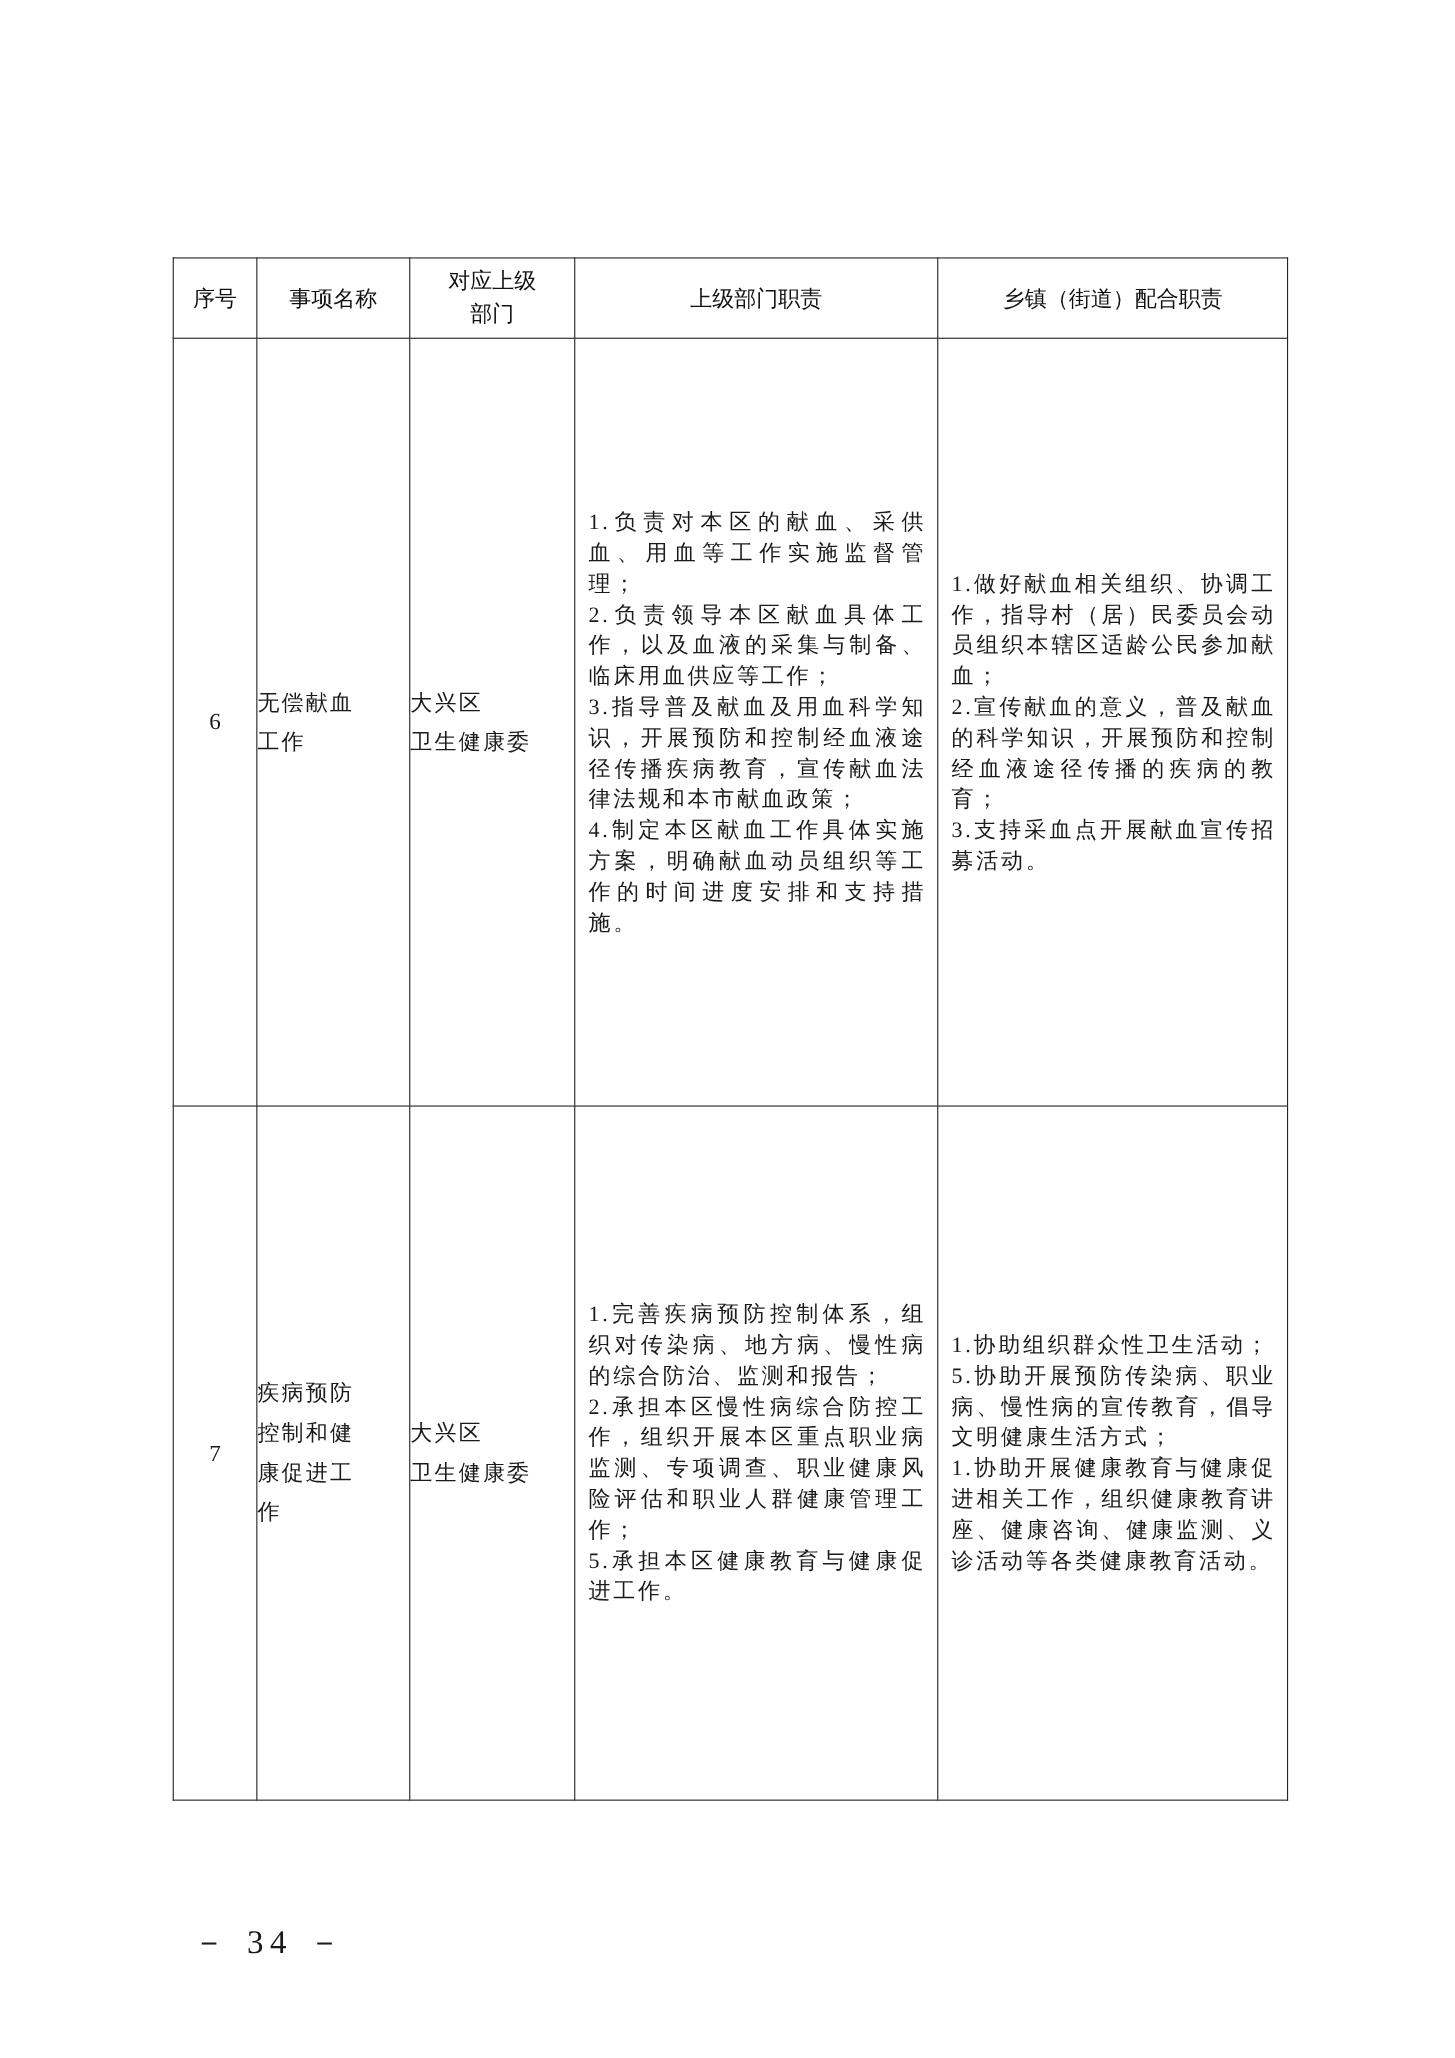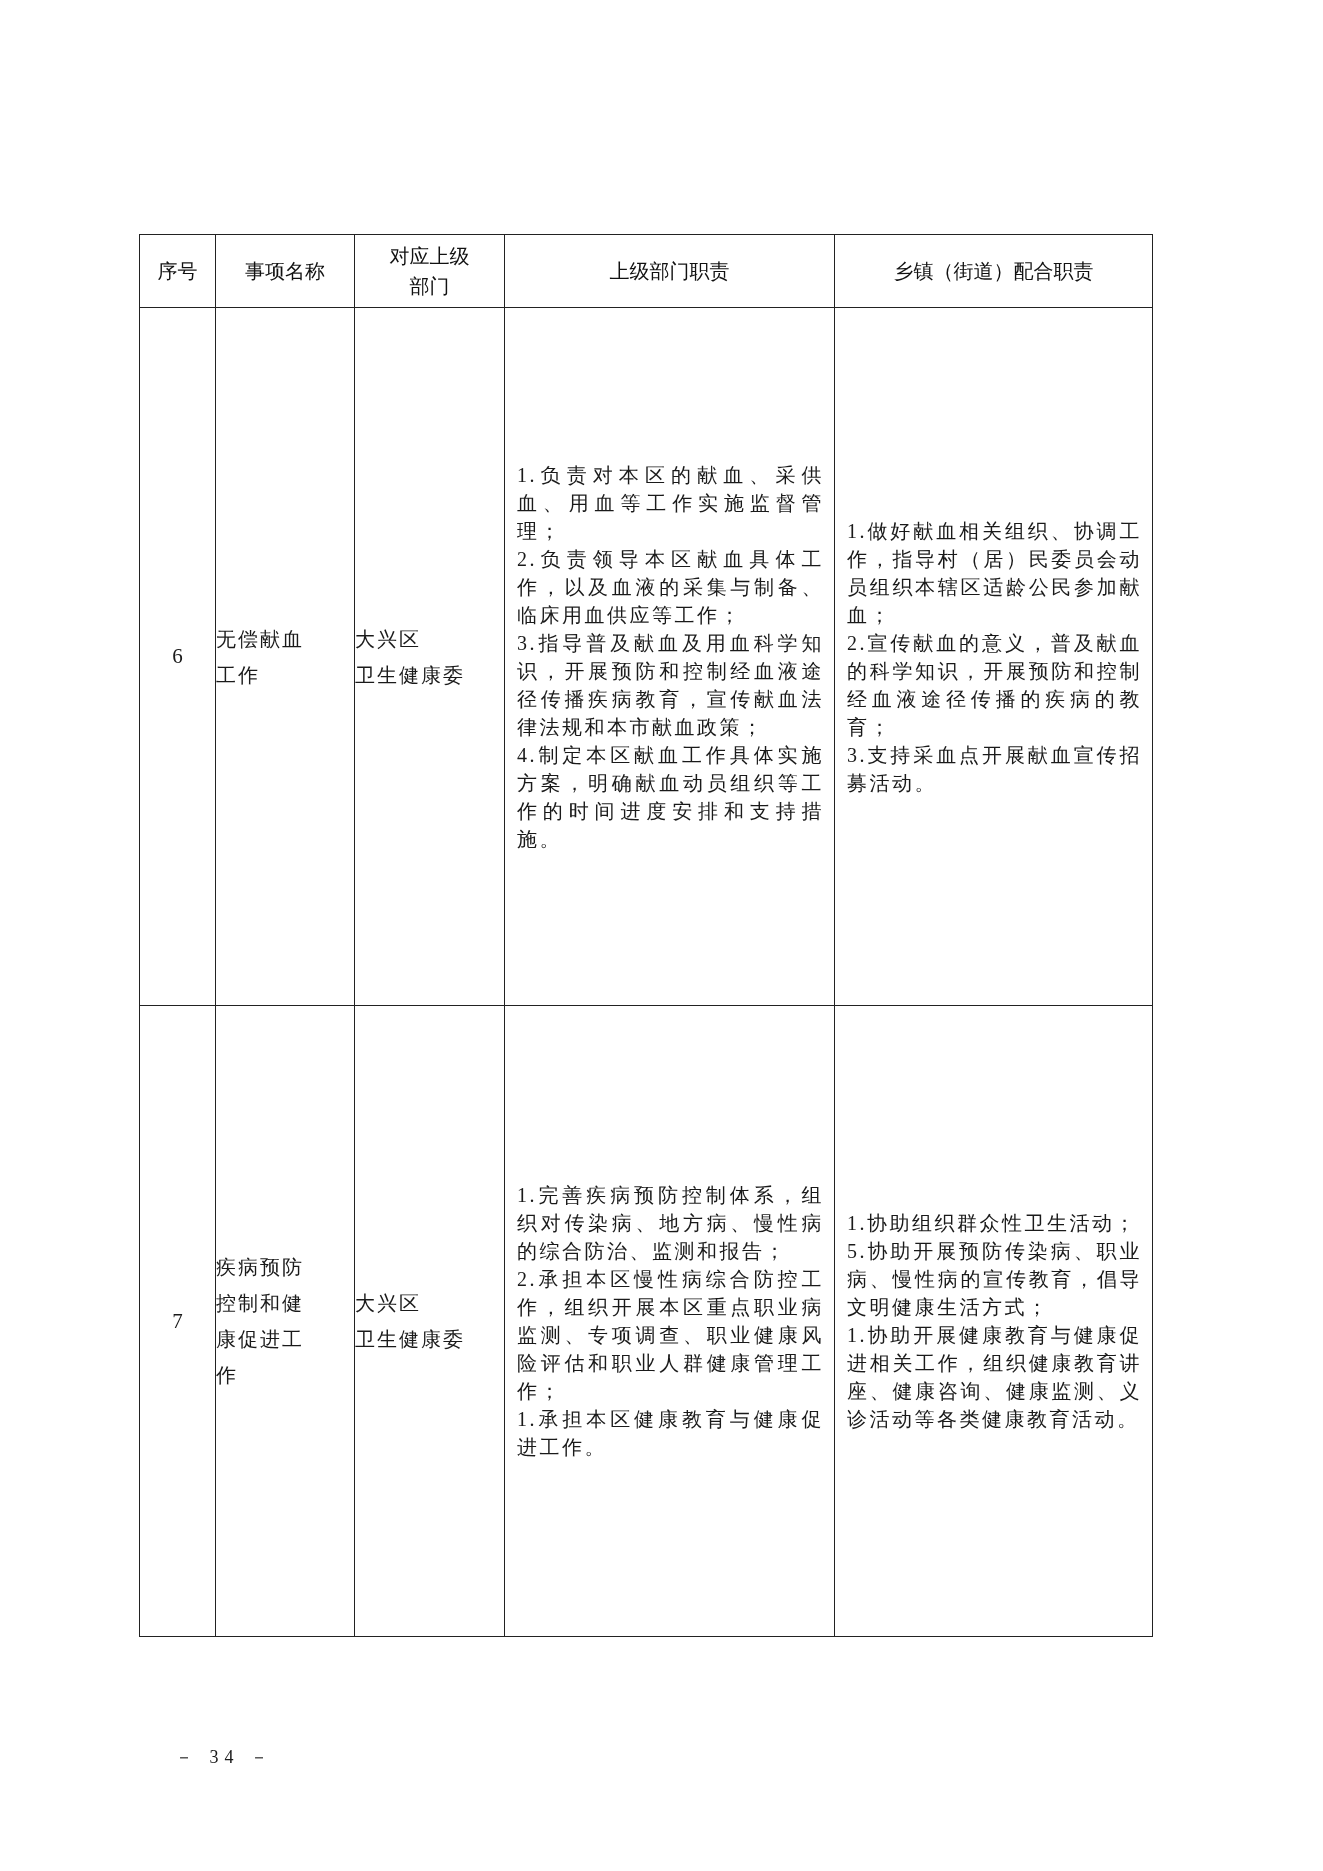--- a/index.html
+++ b/index.html
@@ -1,37 +1,37 @@
 <!DOCTYPE html>
 <html><head>
   <meta charset="utf-8">
   <style>
     html, body { margin: 0; padding: 0; background: #ffffff; }
     body { width: 1323px; height: 1871px; position: relative; overflow: hidden;
            font-family: "DejaVu Serif", "Liberation Serif", serif; color: #1a1a1a; }
     .page-table {
-      position: absolute; left: 139px; top: 234px; width: 1013px;
+      position: absolute; left: 157px; top: 234px; width: 1013px;
       border-collapse: collapse; table-layout: fixed;
     }
     .page-table td, .page-table th {
       border: 1.5px solid #222; padding: 0; vertical-align: middle;
     }
     .page-table th {
       font-family: "DejaVu Sans", "Liberation Sans", sans-serif;
       font-weight: normal; font-size: 20px; text-align: center; height: 72px;
       line-height: 30px; color: #111;
     }
     .row-6 td { height: 697px; }
     .row-7 td { height: 630px; }
     .cell-center { font-size: 20px; line-height: 36px; letter-spacing: 2px; }
     .cell-num { text-align: center; font-size: 21px; font-family: "Liberation Serif", serif; }
     .cell-text { font-size: 20px; line-height: 28px; padding: 0 10px 0 12px !important; letter-spacing: 2.5px; text-align: justify; }
     .para { display: block; font-family: Liberation Serif, serif; }
     .page-number {
-      position: absolute; left: 175px; top: 1745px; font-size: 18px;
+      position: absolute; left: 175px; top: 1745px; font-size: 30px;
       font-family: "Liberation Serif", serif; letter-spacing: 6px;
     }
   </style>
 </head>
 <body>
 
 <table class="page-table">
   <colgroup>
     <col style="width:76px">
     <col style="width:139px">
@@ -82,21 +82,21 @@
         <span class="para">康促进工</span>
         <span class="para">作</span>
       </td>
       <td class="cell-center">
         <span class="para">大兴区</span>
         <span class="para">卫生健康委</span>
       </td>
       <td class="cell-text">
         <span class="para">1.完善疾病预防控制体系，组织对传染病、地方病、慢性病的综合防治、监测和报告；</span>
         <span class="para">2.承担本区慢性病综合防控工作，组织开展本区重点职业病监测、专项调查、职业健康风险评估和职业人群健康管理工作；</span>
-        <span class="para">1.承担本区健康教育与健康促进工作。</span>
+        <span class="para">5.承担本区健康教育与健康促进工作。</span>
       </td>
       <td class="cell-text">
         <span class="para">1.协助组织群众性卫生活动；</span>
         <span class="para">5.协助开展预防传染病、职业病、慢性病的宣传教育，倡导文明健康生活方式；</span>
         <span class="para">1.协助开展健康教育与健康促进相关工作，组织健康教育讲座、健康咨询、健康监测、义诊活动等各类健康教育活动。</span>
       </td>
     </tr>
   </tbody>
 </table>
 

